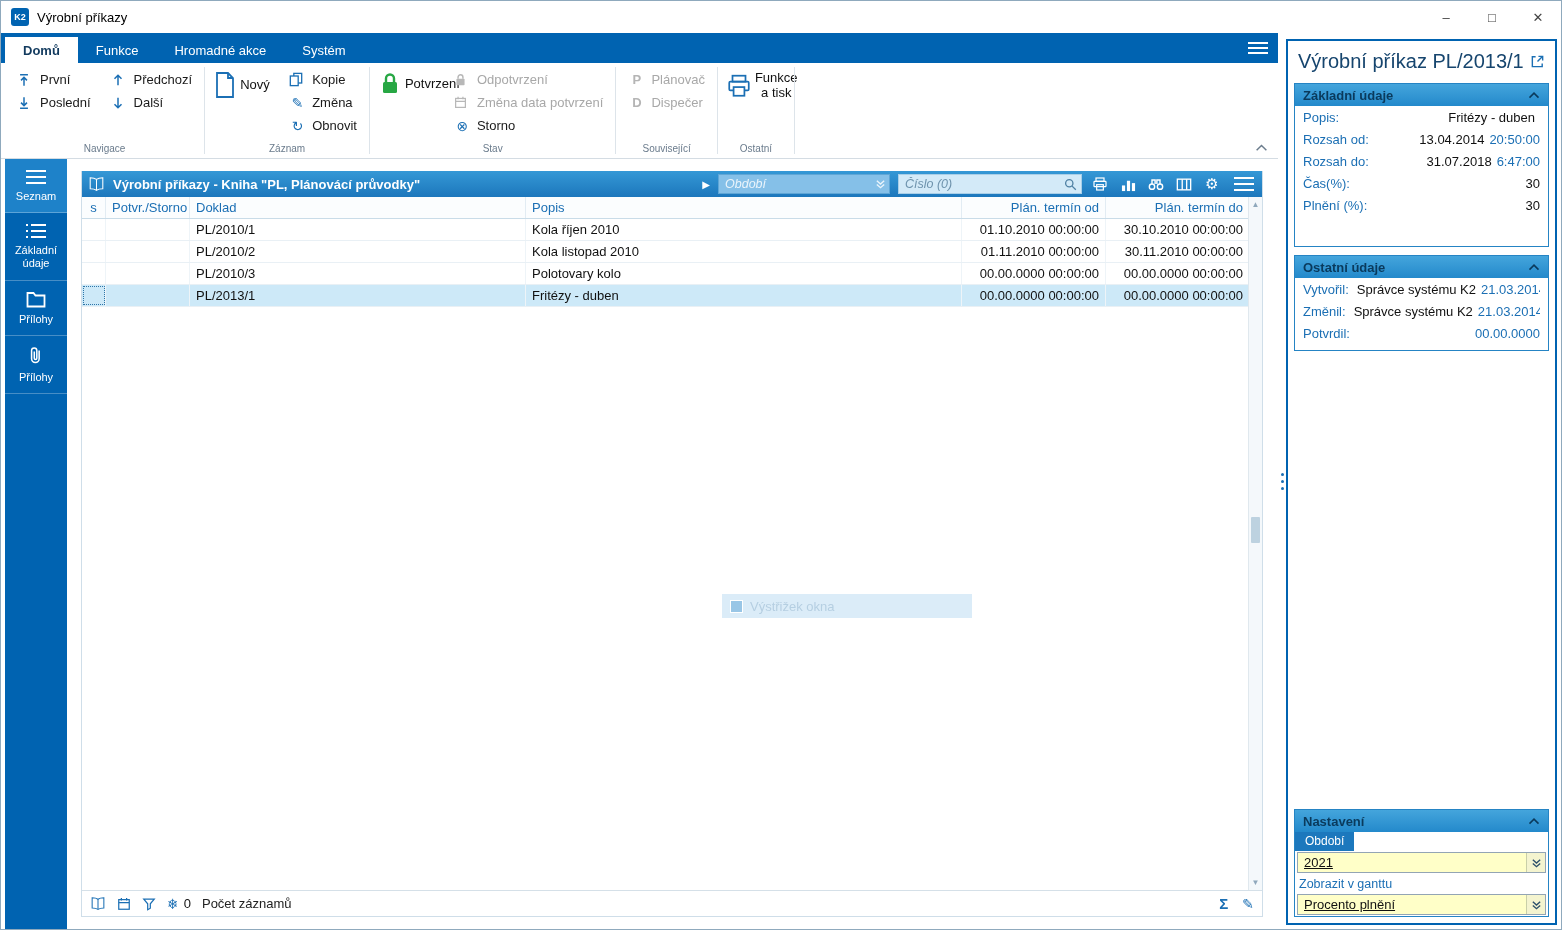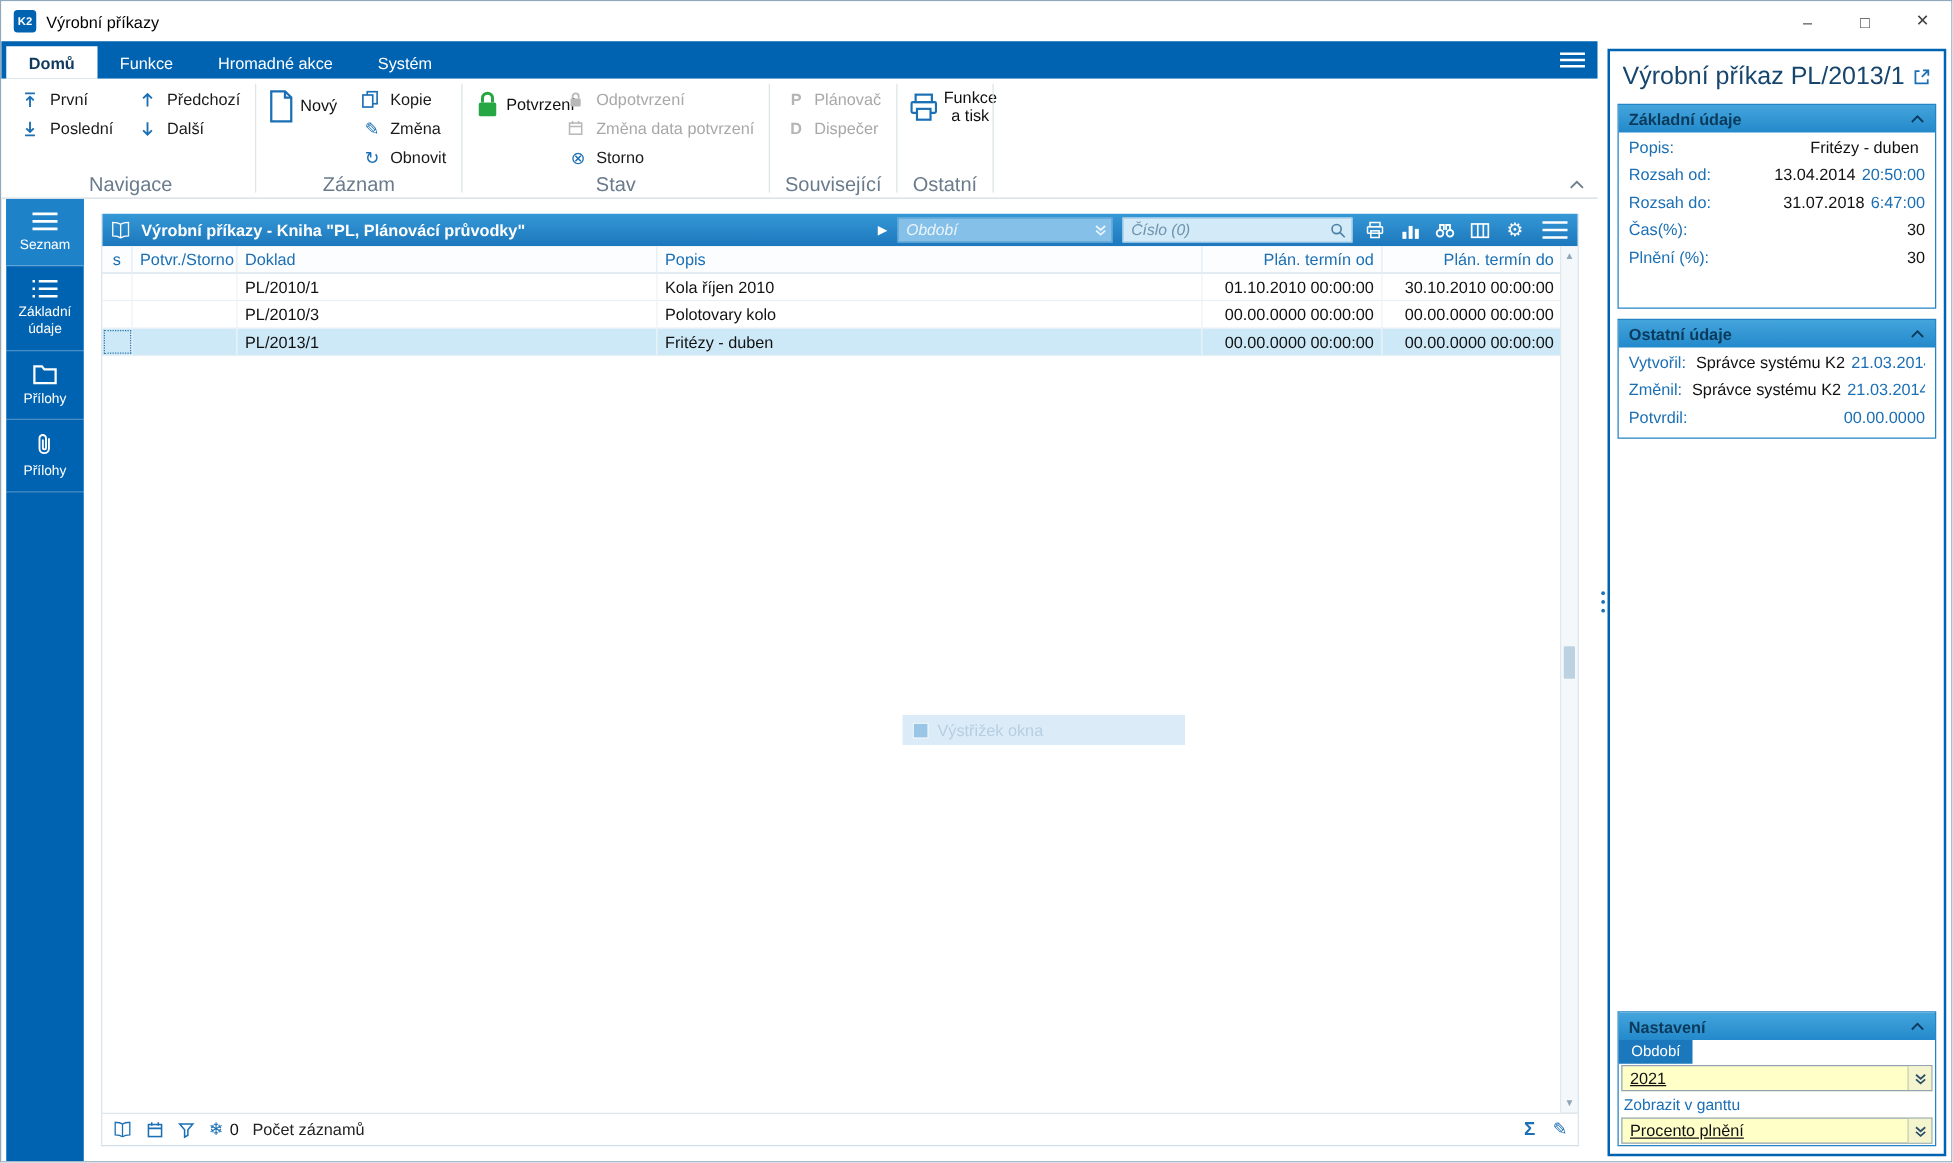--- a/index.html
+++ b/index.html
@@ -22,21 +22,21 @@
   .ribbon-tabs { height:30px; flex:none; background:#0063B1; display:flex; align-items:stretch; padding-left:4px; position:relative; }
   .rtab { color:#fff; padding:0 18px; display:flex; align-items:center; font-size:13px; margin-top:4px; }
   .rtab.active { background:#fff; color:#123A5E; font-weight:bold; }
   .ribbon-menu { position:absolute; right:10px; top:7px; width:20px; height:16px; display:flex; flex-direction:column; justify-content:space-between; padding:2px 0; }
   .ribbon-menu i { display:block; height:2px; background:#fff; }
 
   
   .ribbon { height:96px; flex:none; background:#fff; border-bottom:1px solid #d4dce3; display:flex; padding-left:4px; position:relative; }
   .rgroup { display:flex; flex-direction:column; padding:5px 8px 0; }
   .rgroup-content { flex:1; display:flex; gap:12px; align-items:flex-start; }
-  .rgroup-label { height:19px; text-align:center; color:#6a7b8c; font-size:16px; line-height:19px; }
+  .rgroup-label { height:19px; text-align:center; color:#6a7b8c; font-size:10px; line-height:19px; }
   .rsep { width:1px; background:#dde4ea; margin:4px 0; }
   .bcol { display:flex; flex-direction:column; }
   .sbtn { display:flex; align-items:center; gap:6px; height:23px; padding:0 4px; white-space:nowrap; color:#1a1a1a; cursor:default; }
   .sbtn .ic { width:17px; text-align:center; color:#1B6FB4; font-size:14px; line-height:1; flex:none; }
   .sbtn.disabled { color:#a8a8a8; }
   .sbtn.disabled .ic { color:#b8b8b8; }
   .bbtn { width:60px; display:flex; flex-direction:row; align-items:center; gap:3px; padding-top:3px; text-align:center; line-height:1.15; cursor:default; }
   .ic-letter { font-weight:bold; color:#b5b5b5; font-size:13px; width:17px; text-align:center; }
   .ribbon-collapse { position:absolute; right:10px; bottom:6px; }
 
@@ -68,21 +68,21 @@
   .thead-cols { height:22px; flex:none; background:#fbfdfe; border-bottom:1px solid #c9dce8; color:#1b6fb4; }
   .hc { padding:0 6px; line-height:21px; border-right:1px solid #e2ecf3; overflow:hidden; white-space:nowrap; }
   .hc.center { text-align:center; padding:0 2px; }
   .hc.num { text-align:right; }
   .trow { height:22px; flex:none; border-bottom:1px solid #e9f0f5; background:#fff; }
   .trow.selected { background:#cde9f8; }
   .tc { padding:0 6px; line-height:21px; border-right:1px solid #eef4f8; overflow:hidden; white-space:nowrap; font-size:13px; }
   .tc.num { text-align:right; }
   .trow.selected .tc.c-s { outline:1px dotted #2e75a8; outline-offset:-2px; }
   .tbody-empty { flex:1; position:relative; background:#fff; }
-  .watermark { position:absolute; left:640px; top:287px; width:226px; height:24px; background:#d8ebf8; opacity:.9; display:flex; align-items:center; gap:7px; padding:0 8px; color:#aecadf; font-size:13px; }
+  .watermark { position:absolute; left:640px; top:287px; width:250px; height:24px; background:#d8ebf8; opacity:.9; display:flex; align-items:center; gap:7px; padding:0 8px; color:#aecadf; font-size:13px; }
   .wm-ic { width:13px; height:13px; background:#8fc0e4; border:1px solid #fff; flex:none; }
 
   .vscroll { width:14px; flex:none; background:#f4f8fb; border-left:1px solid #e0e8ee; display:flex; flex-direction:column; }
   .sarrow { height:15px; flex:none; display:flex; align-items:center; justify-content:center; color:#8fa8bc; font-size:8px; }
   .strack { flex:1; position:relative; }
   .sthumb { position:absolute; left:2px; right:2px; top:46%; height:26px; background:#bdd2e0; border-radius:1px; }
 
   .statusbar { height:26px; flex:none; border-top:1px solid #d5e0e8; display:flex; align-items:center; gap:11px; padding:0 8px; background:#fff; }
   .st-ic { display:flex; align-items:center; color:#1b6fb4; font-size:14px; }
   .st-count { color:#111; margin-left:-6px; }
@@ -430,20 +430,28 @@
                   <div class="tc c-s"></div>
                   <div class="tc"></div>
                   <div class="tc">PL/2010/1</div>
                   <div class="tc">Kola říjen 2010</div>
                   <div class="tc num">01.10.2010 00:00:00</div>
                   <div class="tc num">30.10.2010 00:00:00</div>
                 </div>
                 <div class="trow grid6">
                   <div class="tc c-s"></div>
                   <div class="tc"></div>
+                  <div class="tc">PL/2010/2</div>
+                  <div class="tc">Kola listopad 2010</div>
+                  <div class="tc num">01.11.2010 00:00:00</div>
+                  <div class="tc num">30.11.2010 00:00:00</div>
+                </div>
+                <div class="trow grid6">
+                  <div class="tc c-s"></div>
+                  <div class="tc"></div>
                   <div class="tc">PL/2010/3</div>
                   <div class="tc">Polotovary kolo</div>
                   <div class="tc num">00.00.0000 00:00:00</div>
                   <div class="tc num">00.00.0000 00:00:00</div>
                 </div>
                 <div class="trow grid6 selected">
                   <div class="tc c-s"></div>
                   <div class="tc"></div>
                   <div class="tc">PL/2013/1</div>
                   <div class="tc">Fritézy - duben</div>

